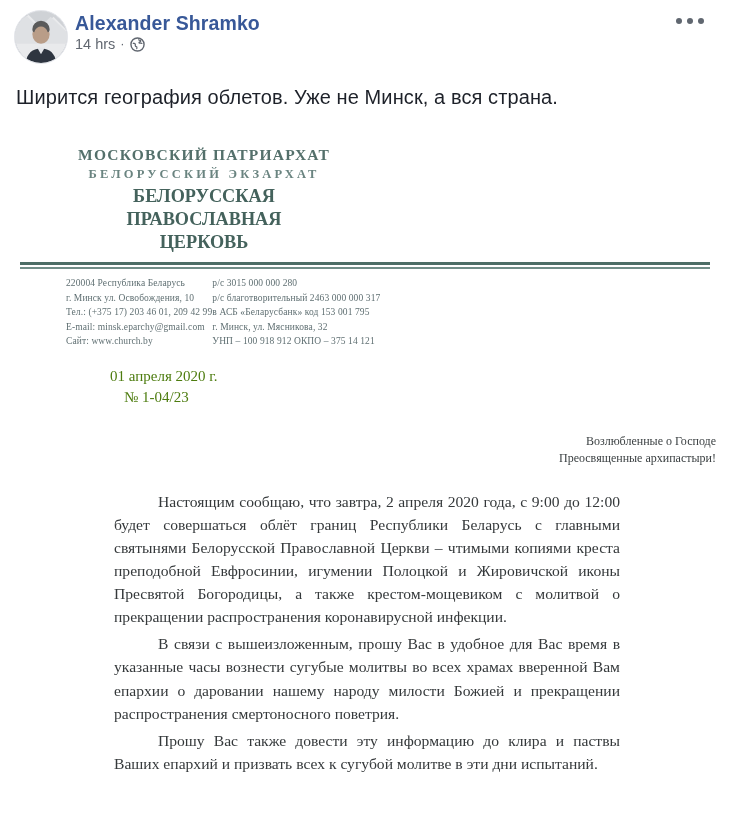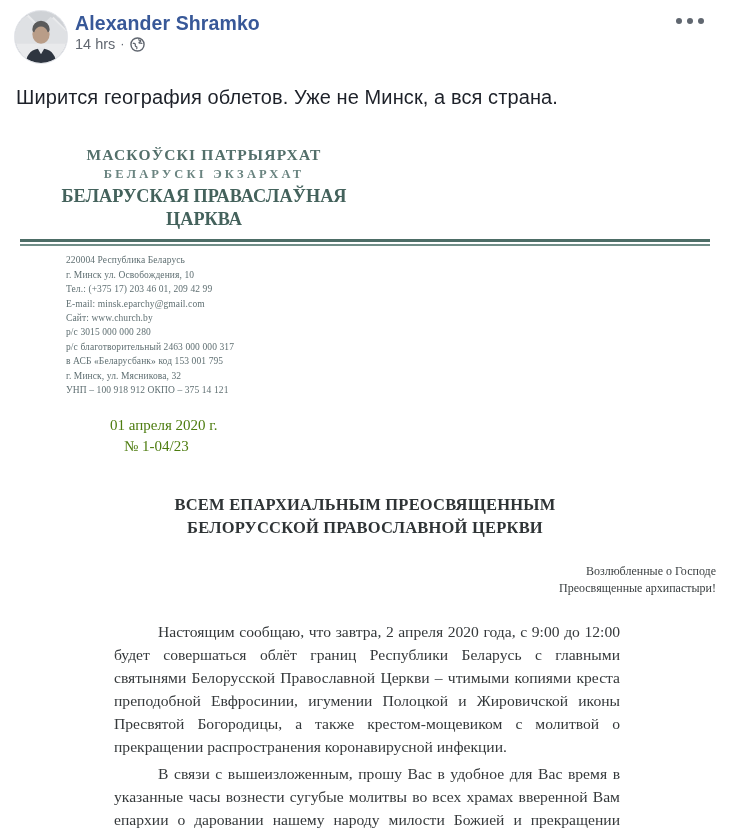--- a/index.html
+++ b/index.html
@@ -128,21 +128,20 @@
   .rule-thin  { height: 2px; background: #718e88; }
 
   .contacts {
     display: flex;
     padding: 7px 40px 0 52px;
     font-family: "Liberation Serif", serif;
     font-size: 9.5px;
     color: #5f6f72;
     line-height: 1.52;
     letter-spacing: 0.1px;
-    flex-direction: column;
   }
   .contacts .col-r { text-align: left; }
   .contacts div { white-space: nowrap; }
 
   .docdate {
     font-family: "Liberation Serif", serif;
     font-size: 15px;
     color: #4d7c0f;
     margin: 17px 0 0 96px;
     line-height: 1.45;
@@ -224,24 +223,24 @@
     <i></i>
   </div>
 </div>
 
 <div class="post-message">Ширится география облетов. Уже не Минск, а вся страна.</div>
 
 <div class="doc">
 
   <div class="letterhead">
     <div class="lh-col">
-      <div class="lh-l1">МАСКОЎСКІ ПАТРЫЯРХАТ</div>
-      <div class="lh-l2">БЕЛАРУСКІ ЭКЗАРХАТ</div>
-      <div class="lh-l3">БЕЛАРУСКАЯ ПРАВАСЛАЎНАЯ</div>
-      <div class="lh-l3">ЦАРКВА</div>
+      <div class="lh-l1">МОСКОВСКИЙ ПАТРИАРХАТ</div>
+      <div class="lh-l2">БЕЛОРУССКИЙ ЭКЗАРХАТ</div>
+      <div class="lh-l3">БЕЛОРУССКАЯ ПРАВОСЛАВНАЯ</div>
+      <div class="lh-l3">ЦЕРКОВЬ</div>
     </div>
   </div>
 
   <div class="rule-wrap">
     <div class="rule-thick"></div>
     <div class="rule-gap"></div>
     <div class="rule-thin"></div>
   </div>
 
   <div class="contacts">
@@ -259,24 +258,20 @@
       <div>г. Минск, ул. Мясникова, 32</div>
       <div>УНП    – 100 918 912 ОКПО – 375 14 121</div>
     </div>
   </div>
 
   <div class="docdate">
     <div>01 апреля 2020 г.</div>
     <div class="num">№ 1-04/23</div>
   </div>
 
-  <div class="doc-title">
-    <div>ВСЕМ ЕПАРХИАЛЬНЫМ ПРЕОСВЯЩЕННЫМ</div>
-    <div>БЕЛОРУССКОЙ ПРАВОСЛАВНОЙ ЦЕРКВИ</div>
-  </div>
 
   <div class="salutation">
     <div>Возлюбленные о Господе</div>
     <div>Преосвященные архипастыри!</div>
   </div>
 
   <div class="body-text">
     <p>Настоящим сообщаю, что завтра, 2 апреля 2020 года, с 9:00 до 12:00 будет совершаться облёт границ Республики Беларусь с главными святынями Белорусской Православной Церкви – чтимыми копиями креста преподобной Евфросинии, игумении Полоцкой и Жировичской иконы Пресвятой Богородицы, а также крестом-мощевиком с молитвой о прекращении распространения коронавирусной инфекции.</p>
     <p>В связи с вышеизложенным, прошу Вас в удобное для Вас время в указанные часы вознести сугубые молитвы во всех храмах вверенной Вам епархии о даровании нашему народу милости Божией и прекращении распространения смертоносного поветрия.</p>
     <p>Прошу Вас также довести эту информацию до клира и паствы Ваших епархий и призвать всех к сугубой молитве в эти дни испытаний.</p>

